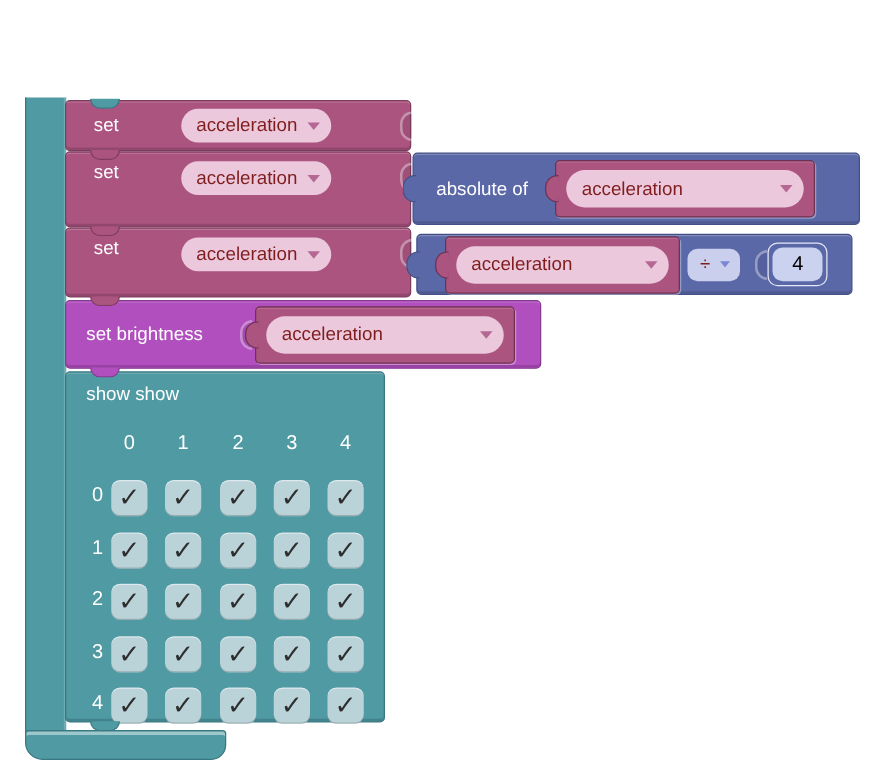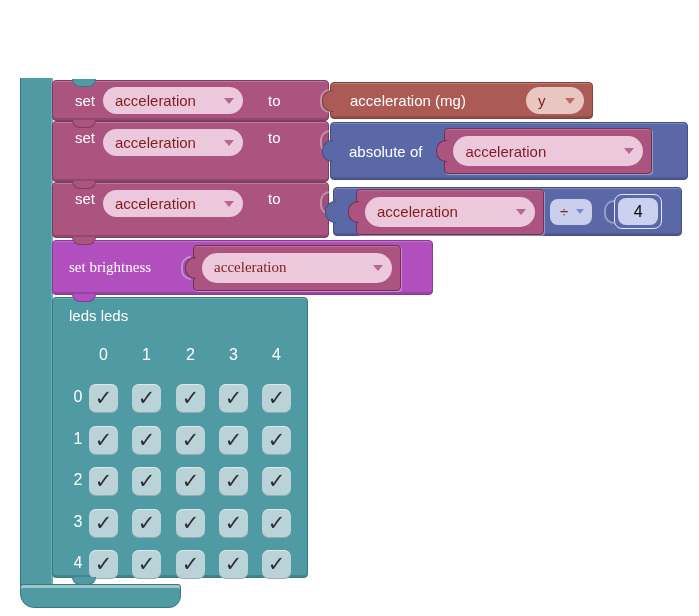--- a/index.html
+++ b/index.html
@@ -17,24 +17,24 @@
   .hat{position:absolute;left:20px;top:16px;width:162px;height:65px;box-sizing:border-box;
          background:var(--teal);border:1px solid var(--teal-border);border-bottom:none;
          border-radius:80px 80px 0 0 / 22px 22px 0 0;
          box-shadow:inset 0 3px 1px rgba(255,255,255,.35);}
   .hat-label{position:absolute;left:25px;top:30px;color:#fff;font-size:17px;}
 
   
   .stmt,.val{position:absolute;box-sizing:border-box;border:1px solid;border-radius:4px;
          display:flex;align-items:center;color:#fff;font-size:15px;
          box-shadow:inset 0 1px 0 rgba(255,255,255,.22), inset 0 -2px 0 rgba(0,0,0,.14);}
-  .magenta{background:var(--magenta);border-color:var(--magenta-border);}
+  .magenta{background:var(--magenta);border-color:var(--magenta-border);gap:42px;}
   .brick{background:var(--brick);border-color:var(--brick-border);}
   .blue{background:var(--blue);border-color:var(--blue-border);}
-  .orchid{background:var(--orchid);border-color:var(--orchid-border);font-family:Liberation Serif, serif;}
+  .orchid{background:var(--orchid);border-color:var(--orchid-border);}
   .tealblk{background:var(--teal);border-color:var(--teal-border);}
 
   #row1-set{left:52px;top:80px;width:277px;height:41px;padding:0 12px 0 22px;}
   #row1-val{left:330px;top:82px;width:263px;height:37px;padding:0 8px 0 19px;}
   #row2-set{left:52px;top:121px;width:277px;height:61px;align-items:flex-start;padding:7px 12px 0 22px;}
   #row2-val{left:330px;top:122px;width:358px;height:58px;padding:0 14px 0 18px;}
   #row3-set{left:52px;top:182px;width:277px;height:56px;align-items:flex-start;padding:7px 12px 0 22px;}
   #row3-val{left:333px;top:187px;width:349px;height:49px;padding:0 8px 0 22px;}
   #row4{left:52px;top:240px;width:381px;height:55px;padding:0 8px 0 16px;}
   #row5{left:52px;top:297px;width:256px;height:281px;display:block;padding:0;}
@@ -110,28 +110,20 @@
 
   <div class="stmt magenta" id="row1-set">
     <span class="set-label">set</span>
     <div class="pill pink">
       <span>acceleration</span>
       <span class="tri"></span>
     </div>
     <span class="to-label">to</span>
     <div class="rim set-rim"></div>
   </div>
-  <div class="val brick" id="row1-val">
-    <div class="knob brick-knob"></div>
-    <span>acceleration (mg)</span>
-    <div class="pill brickpill">
-      <span>y</span>
-      <span class="tri"></span>
-    </div>
-  </div>
 
   <div class="stmt magenta" id="row2-set">
     <span class="set-label">set</span>
     <div class="pill pink">
       <span>acceleration</span>
       <span class="tri"></span>
     </div>
     <span class="to-label">to</span>
     <div class="rim set-rim-top"></div>
   </div>
@@ -181,21 +173,21 @@
     <div class="varframe vf-bright">
       <div class="knob magenta-knob"></div>
       <div class="pill">
         <span>acceleration</span>
         <span class="tri"></span>
       </div>
     </div>
   </div>
 
   <div class="stmt tealblk" id="row5">
-    <span class="block-label">leds leds</span>
+    <span class="block-label">show show</span>
     <div id="led-grid">
         <div class="led-col-header" style="left: 36px;">0</div>
         <div class="led-col-header" style="left: 79px;">1</div>
         <div class="led-col-header" style="left: 123px;">2</div>
         <div class="led-col-header" style="left: 166px;">3</div>
         <div class="led-col-header" style="left: 209px;">4</div>
         <div class="led-row-header" style="top: 90px;">0</div>
         <div class="led-checkbox" style="left: 36px; top: 86px;">✓</div>
         <div class="led-checkbox" style="left: 79px; top: 86px;">✓</div>
         <div class="led-checkbox" style="left: 123px; top: 86px;">✓</div>

